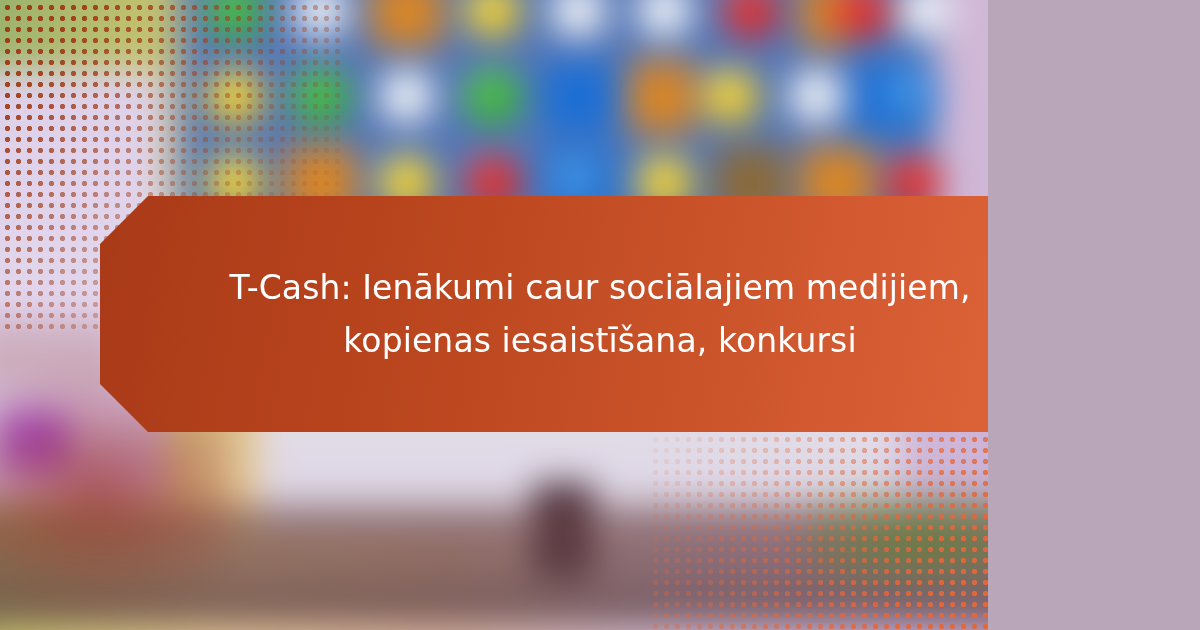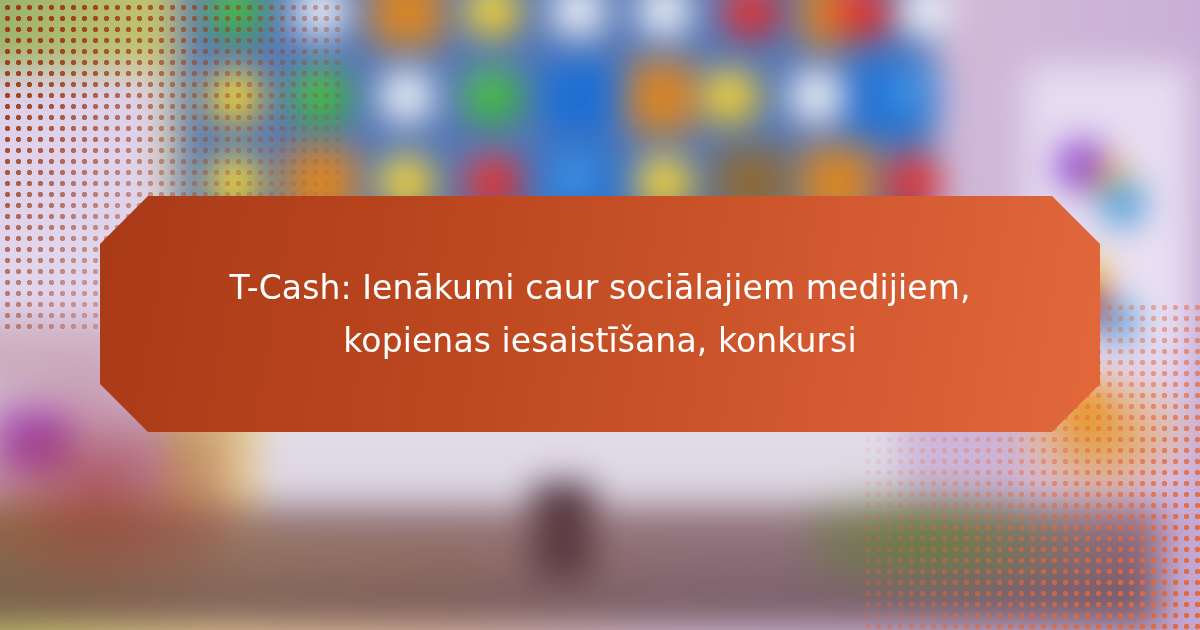--- a/index.html
+++ b/index.html
@@ -6,21 +6,21 @@
 
   html, body {
     width:1200px; height:630px;
     overflow:hidden;
     background:#b9a6b8;
     font-family:"DejaVu Sans", sans-serif;
   }
 
   .stage {
     position:relative;
-    width:1200px; height:630px;
+    width:988px; height:630px;
     overflow:hidden;
   }
 
   
   .bg-wrap {
     position:absolute; inset:0;
     overflow:hidden;
   }
   .bg-art {
     position:absolute;

